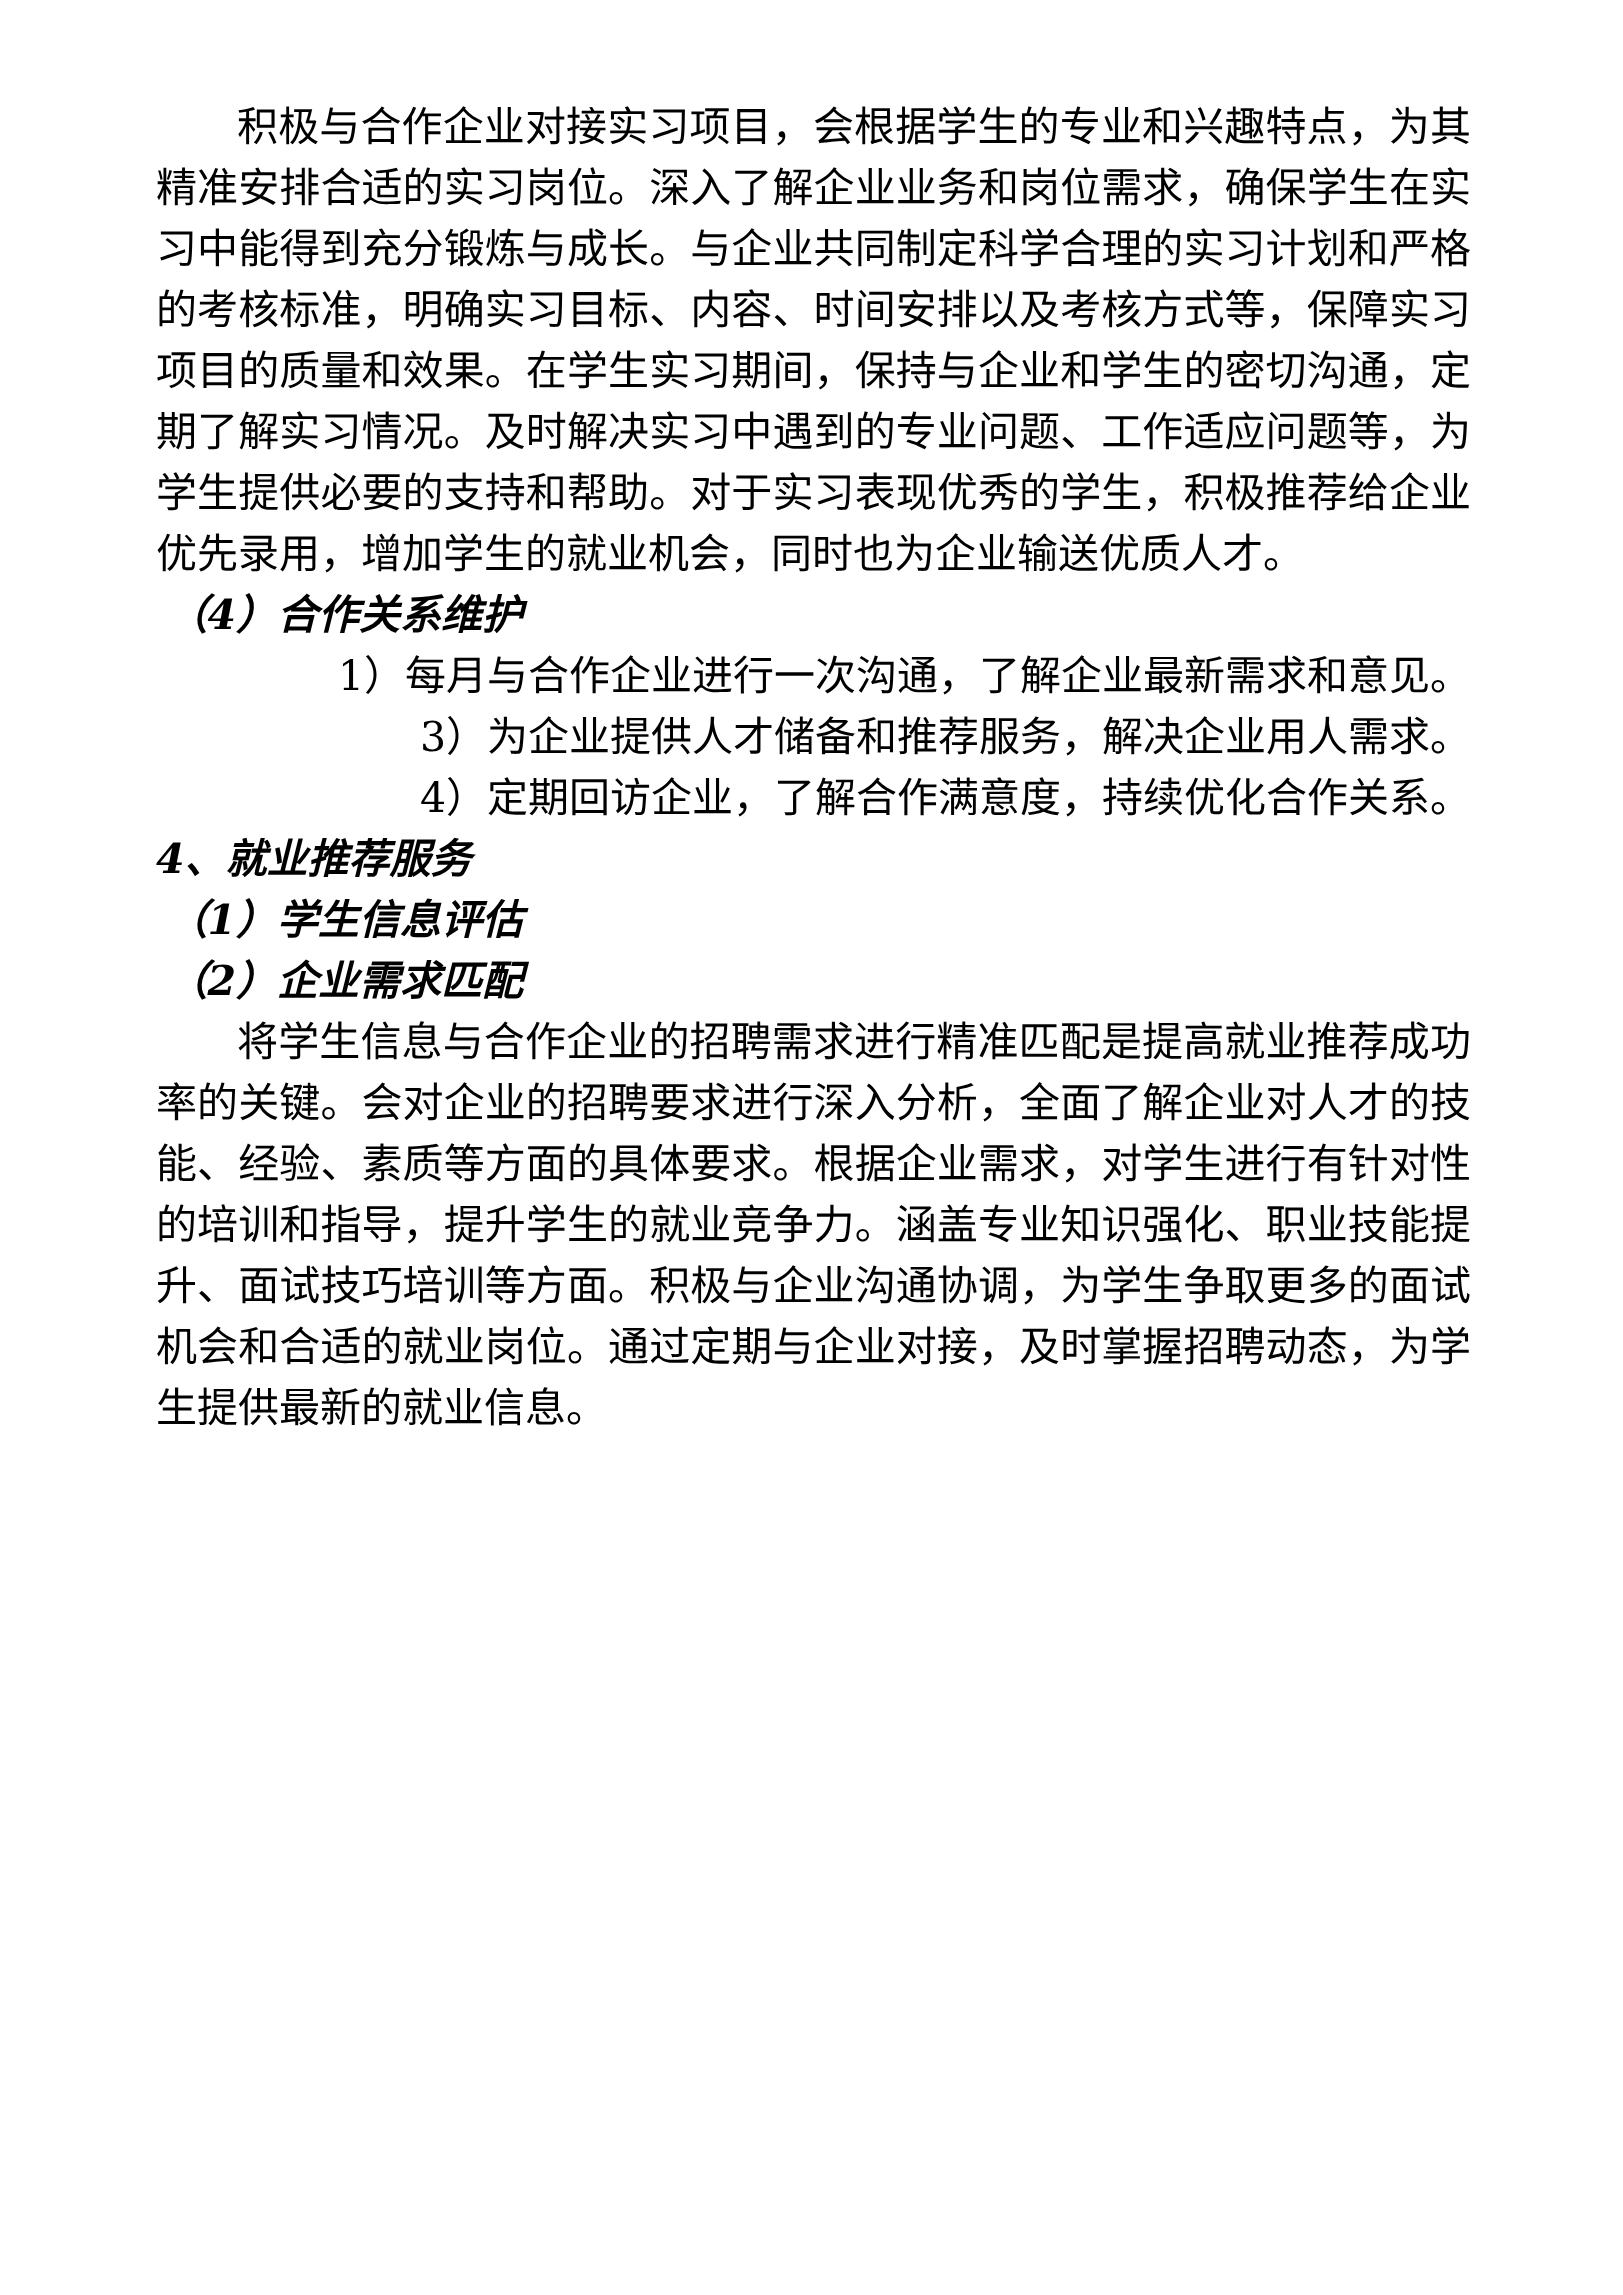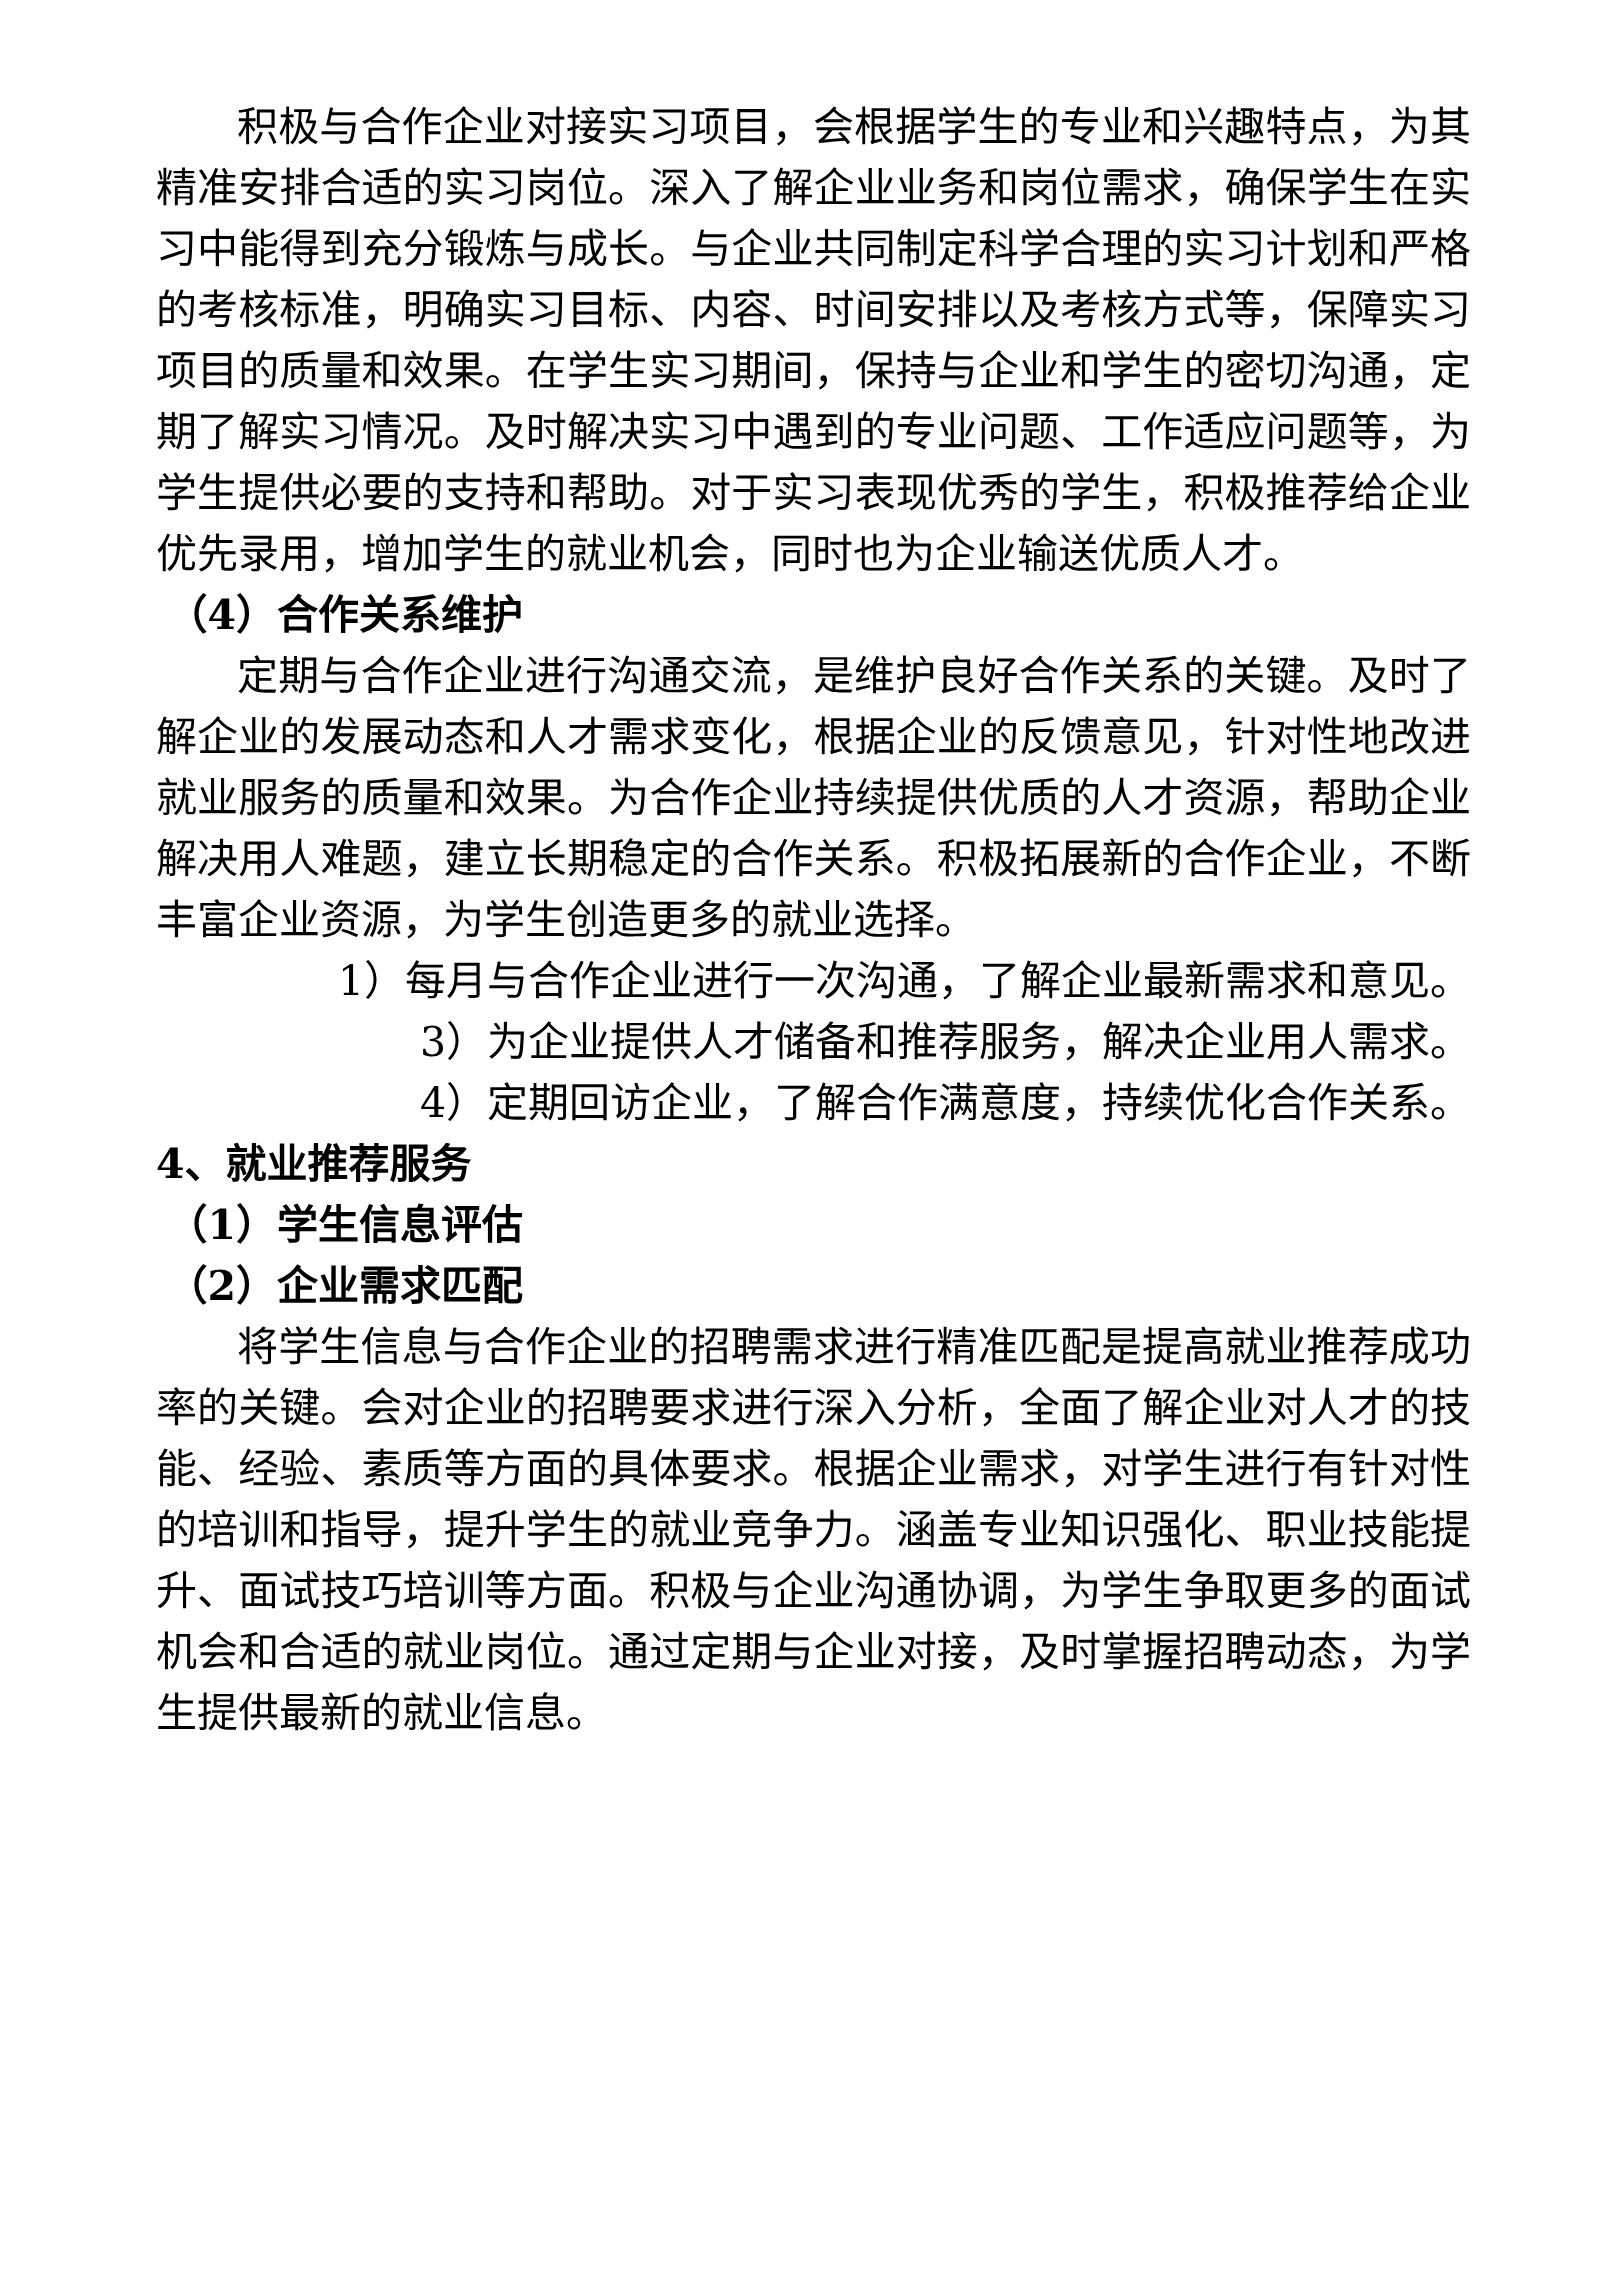--- a/index.html
+++ b/index.html
@@ -37,20 +37,21 @@
     word-break: break-all;
     letter-spacing: 0;
   }
   .para {
     text-indent: 81px;   
   }
   .heading {
     font-weight: bold;
     text-indent: 0;
     text-align: left;
+    font-style: italic;
   }
   .heading.sub {
     
     padding-left: 10.5px;
   }
   .listitem {
     text-indent: 63px;
     text-align: right;
   }
   
@@ -58,21 +59,20 @@
 </head>
 <body>
 
 <div class="page">
   <div class="content">
 
     <p class="para">积极与合作企业对接实习项目，会根据学生的专业和兴趣特点，为其精准安排合适的实习岗位。深入了解企业业务和岗位需求，确保学生在实习中能得到充分锻炼与成长。与企业共同制定科学合理的实习计划和严格的考核标准，明确实习目标、内容、时间安排以及考核方式等，保障实习项目的质量和效果。在学生实习期间，保持与企业和学生的密切沟通，定期了解实习情况。及时解决实习中遇到的专业问题、工作适应问题等，为学生提供必要的支持和帮助。对于实习表现优秀的学生，积极推荐给企业优先录用，增加学生的就业机会，同时也为企业输送优质人才。</p>
 
     <p class="heading sub">（4）合作关系维护</p>
 
-    <p class="para">定期与合作企业进行沟通交流，是维护良好合作关系的关键。及时了解企业的发展动态和人才需求变化，根据企业的反馈意见，针对性地改进就业服务的质量和效果。为合作企业持续提供优质的人才资源，帮助企业解决用人难题，建立长期稳定的合作关系。积极拓展新的合作企业，不断丰富企业资源，为学生创造更多的就业选择。</p>
 
     <p class="listitem">1）每月与合作企业进行一次沟通，了解企业最新需求和意见。</p>
 
 
     <p class="listitem">3）为企业提供人才储备和推荐服务，解决企业用人需求。</p>
 
     <p class="listitem">4）定期回访企业，了解合作满意度，持续优化合作关系。</p>
 
     <p class="heading main">4、就业推荐服务</p>
 

